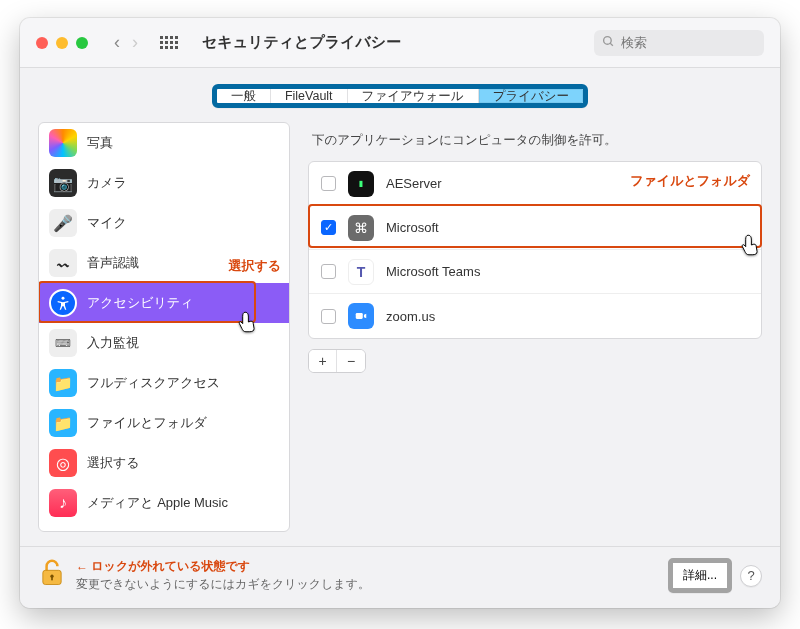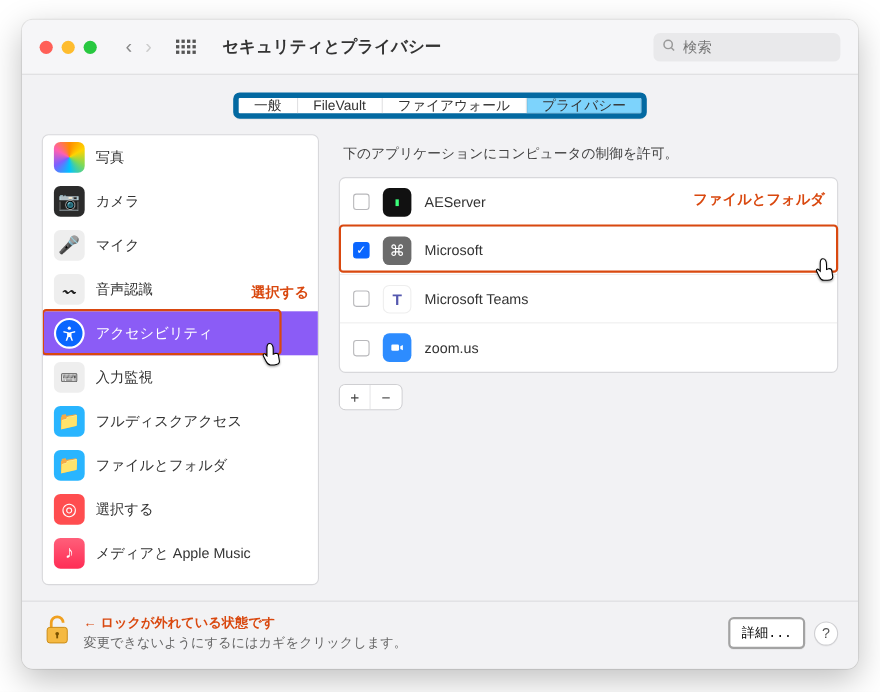--- a/index.html
+++ b/index.html
@@ -161,24 +161,23 @@
     display:flex;
     align-items:center;
     gap: 10px;
     background:#f2f2f4;
   }
   .lock { font-size: 26px; }
   .ftext { font-size: 12px; color:#666; line-height:1.5; }
   .ftitle { color:#d9480f; font-weight:600; font-size:12px; }
   .fbtns { margin-left:auto; display:flex; gap:8px; align-items:center; }
   .btn {
-    border:2px solid #a3a3a3; background:#fff; border-radius:5px;
+    border:5px solid #a3a3a3; background:#fff; border-radius:5px;
     padding: 4px 10px; font-size:12px; cursor:pointer;
     box-shadow: 0 1px 0 rgba(0,0,0,0.04);
-    font-family: Liberation Mono, monospace;
   }
   .help {
     width:22px; height:22px; border-radius:50%; border:1px solid #cfcfd2;
     background:#fff; display:flex; align-items:center; justify-content:center;
     font-size:13px; color:#555; cursor:pointer;
     box-shadow: 0 1px 0 rgba(0,0,0,0.04);
   }
   
   .anno-red { border: 2.5px solid #d9480f; border-radius:4px; pointer-events:none; position:absolute; }
   .anno-text { color:#d9480f; font-weight:700; font-size:13px; position:absolute; pointer-events:none; }

